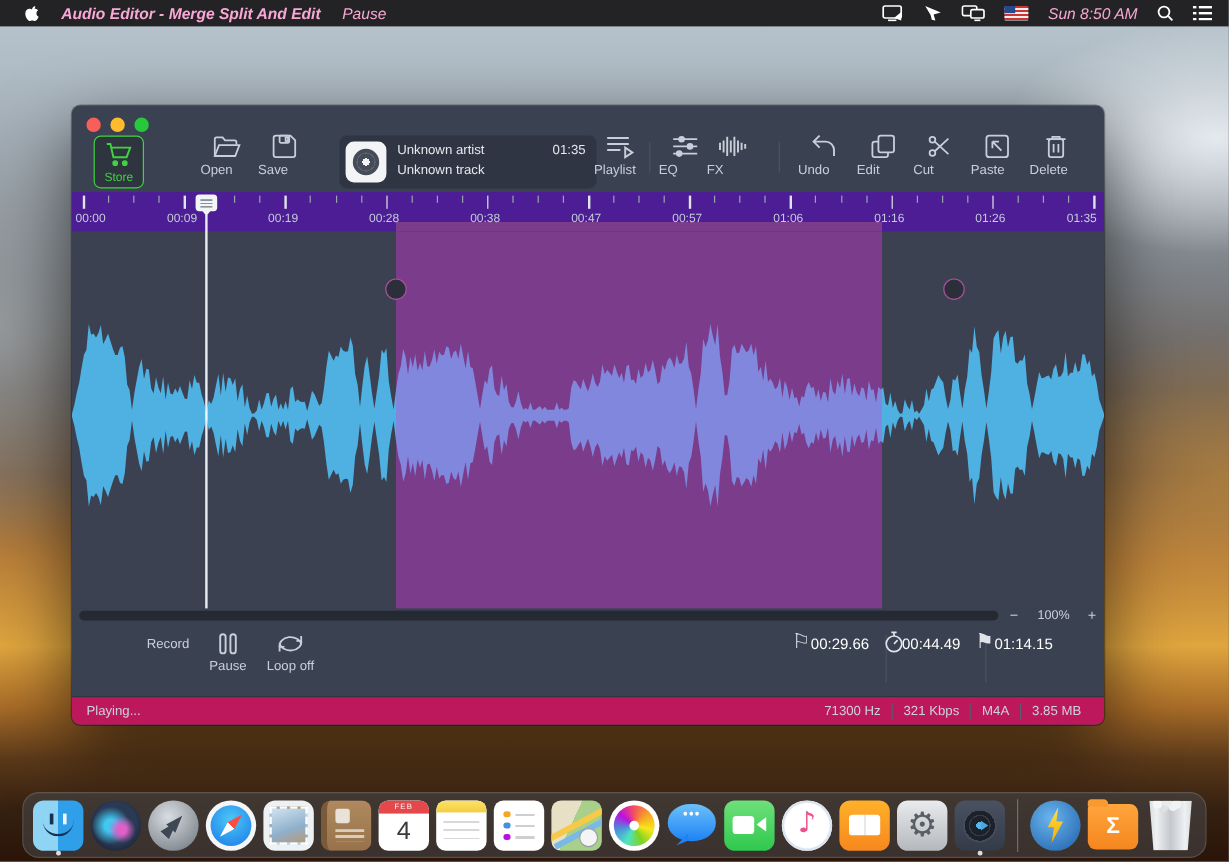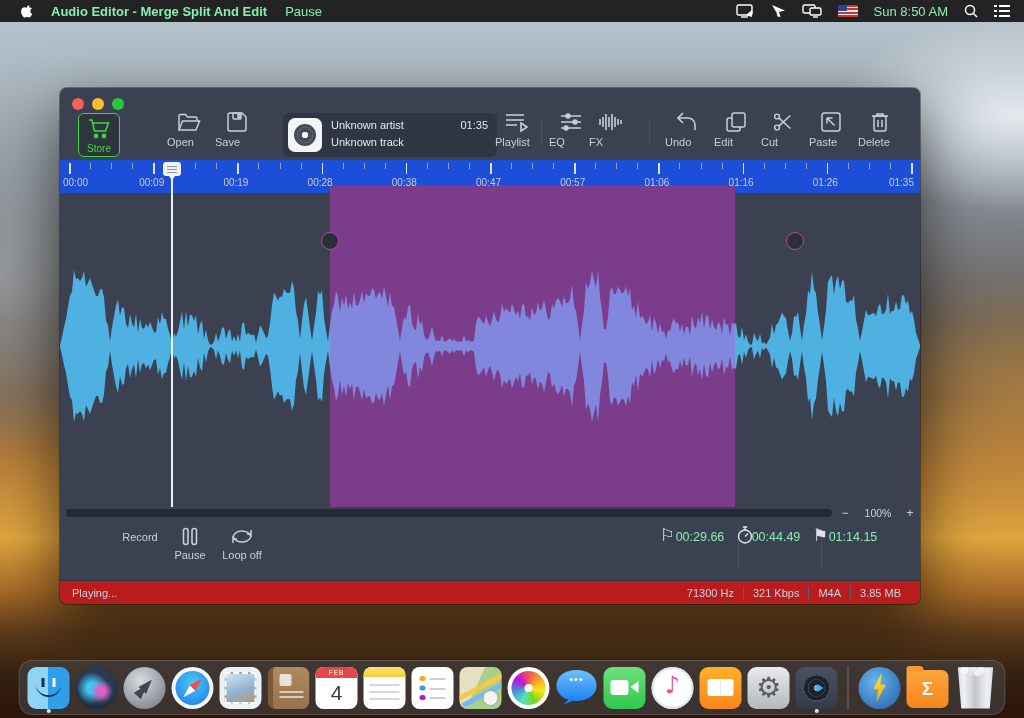--- a/index.html
+++ b/index.html
@@ -10,21 +10,21 @@
   .wallpaper { position:absolute; inset:0;
     background:
       radial-gradient(ellipse 300px 160px at 99% 16%, rgba(240,244,248,.85), rgba(240,244,248,0) 60%),
       radial-gradient(ellipse 260px 300px at 0% 38%, rgba(160,166,170,.75), rgba(160,166,170,0) 60%),
       radial-gradient(ellipse 300px 200px at 100% 55%, rgba(210,150,60,.5), rgba(210,150,60,0) 60%),
       linear-gradient(180deg,#bac6ce 0%,#b0bcc5 8%,#9aa4ac 20%,#7d8186 32%,#6a6058 45%,#7c6044 55%,#b9803a 65%,#dfa53e 75%,#a86c28 82%,#5c3a1a 88%,#342010 94%,#2b1408 100%);
   }
 
   
   .menubar { position:absolute; left:0; top:0; width:1024px; height:22px; background:#232326;
-    display:flex; align-items:center; color:#86efac; font-size:13px; z-index:50; }
+    display:flex; align-items:center; color:#f9a8d4; font-size:13px; z-index:50;font-style:italic; }
   .mb-left { display:flex; align-items:center; gap:18px; padding-left:20px; }
   .mb-appname { font-weight:bold; }
   .mb-right { margin-left:auto; display:flex; align-items:center; gap:16px; padding-right:14px; }
   .mb-icon svg { display:block; }
   .usflag { width:20px; height:12px; position:relative;
     background:repeating-linear-gradient(180deg,#c33 0 1.7px,#eee 1.7px 3.4px); border-radius:1px; }
   .usflag::before { content:""; position:absolute; left:0; top:0; width:9px; height:6px; background:#224a8c; }
   .mb-clock { font-size:13px; }
 
   
@@ -47,21 +47,21 @@
 
   .player-box { position:absolute; left:223px; top:25px; width:214px; height:44px; background:#2f3542; border-radius:6px; }
   .cd { position:absolute; left:5px; top:5px; width:34px; height:34px; background:#f2f4f6; border-radius:7px; }
   .cd::before { content:""; position:absolute; left:6px; top:6px; width:22px; height:22px; border-radius:50%;
     background:radial-gradient(circle,#f0f2f5 0 3px,#454b57 3px 7px,#596070 7px 8px,#454b57 8px 11px); }
   .player-artist,.player-track { position:absolute; left:48px; color:#e4e8ef; font-size:11px; white-space:nowrap; }
   .player-artist { top:6px; } .player-track { top:23px; }
   .player-duration { position:absolute; right:9px; top:6px; color:#e4e8ef; font-size:11px; }
 
   
-  .ruler { position:absolute; left:0; top:72px; width:860px; height:33px; background:#1d4ed8; }
+  .ruler { position:absolute; left:0; top:72px; width:860px; height:33px; background:#4c1d95; }
   .tick { position:absolute; background:#dfe3ea; width:1.5px; }
   .tick.major { top:3px; height:11px; }
   .tick.minor { top:3px; height:6px; width:1px; background:#9aa2b2; }
   .rlabel { position:absolute; top:17px; font-size:10px; color:#c6ccd8; z-index:4; }
 
   
   .wave-area { position:absolute; left:0; top:105px; width:860px; height:314px; background:#3b4151; }
   .wave-area svg { position:absolute; left:0; top:0; }
   .sel-cap { position:absolute; left:270px; top:97px; width:405px; height:8px; background:#7b3d8b; z-index:3; }
   .selection { position:absolute; left:270px; top:105px; width:405px; height:314px; background:#7b3d8b; overflow:hidden; z-index:2; }
@@ -85,25 +85,25 @@
 
   
   .transport { position:absolute; left:0; top:431px; width:860px; height:61px; background:#3a4150; }
   .tr-btn { position:absolute; text-align:center; color:#c9cfda; font-size:11px; }
   .tr-btn svg,.tr-btn .bigdot { display:block; margin:0 auto; }
   .rec-dot { width:17px; height:17px; border-radius:50%; background:#ee5a60; margin:0 auto; }
   .time-box { position:absolute; left:225px; top:10px; width:212px; height:38px; background:#31374a; border-radius:6px;
     color:#e3e7f0; font-size:21px; text-align:center; line-height:38px; letter-spacing:1px; font-family:"DejaVu Sans",sans-serif; }
   .tr-mark { position:absolute; top:6px; width:80px; text-align:center; color:#dfe3ea; }
   .tr-mark .glyph { font-size:17px; line-height:20px; display:block; font-family:"DejaVu Sans",sans-serif; }
-  .tr-mark .val { font-size:12.5px; display:block; margin-top:5px; color:#86efac; }
+  .tr-mark .val { font-size:12.5px; display:block; margin-top:5px; color:#ffffff; }
   .tr-divider { position:absolute; top:10px; width:1px; height:40px; background:#4a5162; }
 
   
-  .statusbar { position:absolute; left:0; top:492px; width:860px; height:24px; background:#b91c1c;
+  .statusbar { position:absolute; left:0; top:492px; width:860px; height:24px; background:#be185d;
     border-top:1px solid #2e3440; display:flex; align-items:center; font-size:11px; color:#ccd2dd; }
   .sb-left { padding-left:12px; }
   .sb-right { margin-left:auto; display:flex; align-items:center; height:100%; padding-right:10px; }
   .sb-seg { padding:0 9px; border-left:1px solid #555d6e; line-height:14px; }
   .sb-seg:first-child { border-left:none; }
 
   
   .dock { position:absolute; left:50%; bottom:3px; transform:translateX(-50%); height:55px;
     background:rgba(70,70,74,.58); border:1px solid rgba(255,255,255,.14); border-radius:14px;
     display:flex; align-items:center; gap:6px; padding:0 8px; z-index:40; }

